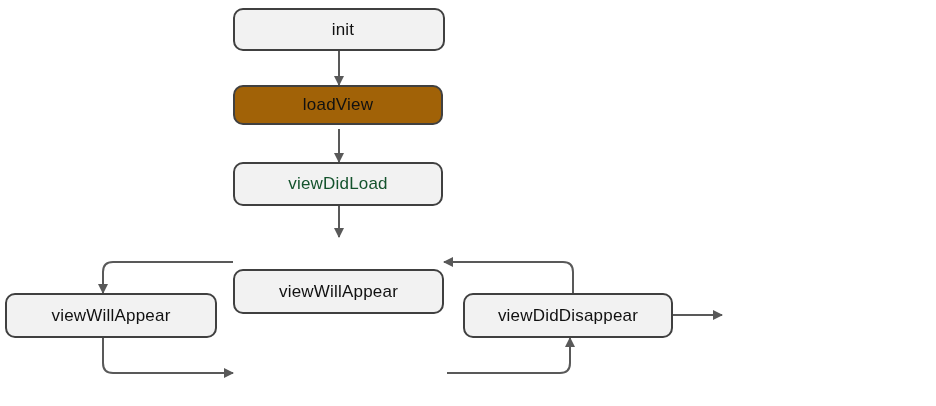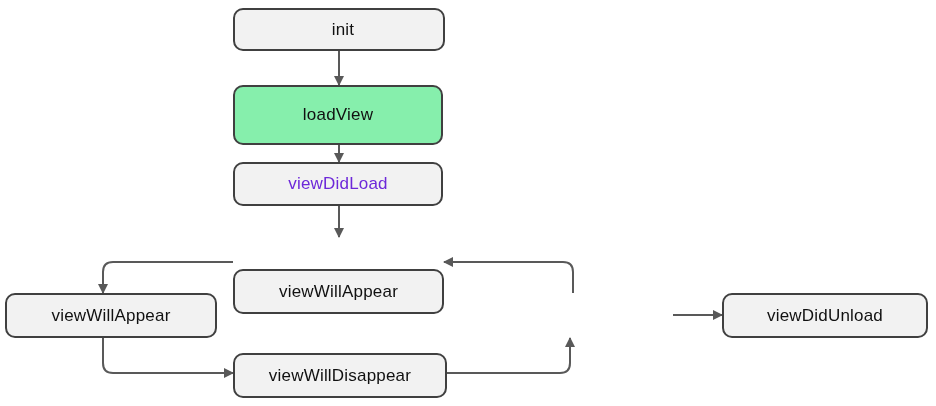--- a/index.html
+++ b/index.html
@@ -50,31 +50,28 @@
         <path d="M103,338 L103,363 Q103,373 113,373 L233,373" fill="none" stroke="#595959" stroke-width="2" marker-end="url(#arrowhead)"></path>
         <path d="M447,373 L560,373 Q570,373 570,363 L570,338" fill="none" stroke="#595959" stroke-width="2" marker-end="url(#arrowhead)"></path>
         <path d="M573,293 L573,272 Q573,262 563,262 L444,262" fill="none" stroke="#595959" stroke-width="2" marker-end="url(#arrowhead)"></path>
         <path d="M673,315 L722,315" fill="none" stroke="#595959" stroke-width="2" marker-end="url(#arrowhead)"></path>
       </g>
   </svg>
 
 <div class="node" style="left: 233px; top: 8px; width: 212px; height: 43px; background: rgb(242, 242, 242); border-color: rgb(64, 64, 64);">
       <span class="node-label" style="color: rgb(17, 17, 17); padding-left: 8px;">init</span>
     </div>
-    <div class="node" style="left: 233px; top: 85px; width: 210px; height: 60px; background: #86efac; border-color: rgb(64, 64, 64);">
+    <div class="node" style="left: 233px; top: 85px; width: 210px; height: 40px; background: #a16207; border-color: rgb(64, 64, 64);">
       <span class="node-label" style="color: rgb(17, 17, 17);">loadView</span>
     </div>
     <div class="node" style="left: 233px; top: 162px; width: 210px; height: 44px; background: rgb(242, 242, 242); border-color: rgb(64, 64, 64);">
-      <span class="node-label" style="color: #6d28d9;">viewDidLoad</span>
+      <span class="node-label" style="color: #14532d;">viewDidLoad</span>
     </div>
     <div class="node" style="left: 233px; top: 237px; width: 211px; height: 45px; background: rgb(242, 242, 242); border-color: rgb(64, 64, 64); margin-top: 32px;">
       <span class="node-label" style="color: rgb(17, 17, 17);">viewWillAppear</span>
     </div>
     <div class="node" style="left: 5px; top: 293px; width: 212px; height: 45px; background: rgb(242, 242, 242); border-color: rgb(64, 64, 64);">
       <span class="node-label" style="color: rgb(17, 17, 17);">viewWillAppear</span>
     </div>
-    <div class="node" style="left: 722px; top: 293px; width: 206px; height: 45px; background: rgb(242, 242, 242); border-color: rgb(64, 64, 64);">
-      <span class="node-label" style="color: rgb(17, 17, 17);">viewDidUnload</span>
-    </div>
-    <div class="node" style="left: 233px; top: 353px; width: 214px; height: 45px; background: rgb(242, 242, 242); border-color: rgb(64, 64, 64);">
-      <span class="node-label" style="color: rgb(17, 17, 17);">viewWillDisappear</span>
+    <div class="node" style="left: 463px; top: 293px; width: 210px; height: 45px; background: rgb(242, 242, 242); border-color: rgb(64, 64, 64);">
+      <span class="node-label" style="color: rgb(17, 17, 17);">viewDidDisappear</span>
     </div>
   </div>
 
 </body></html>

